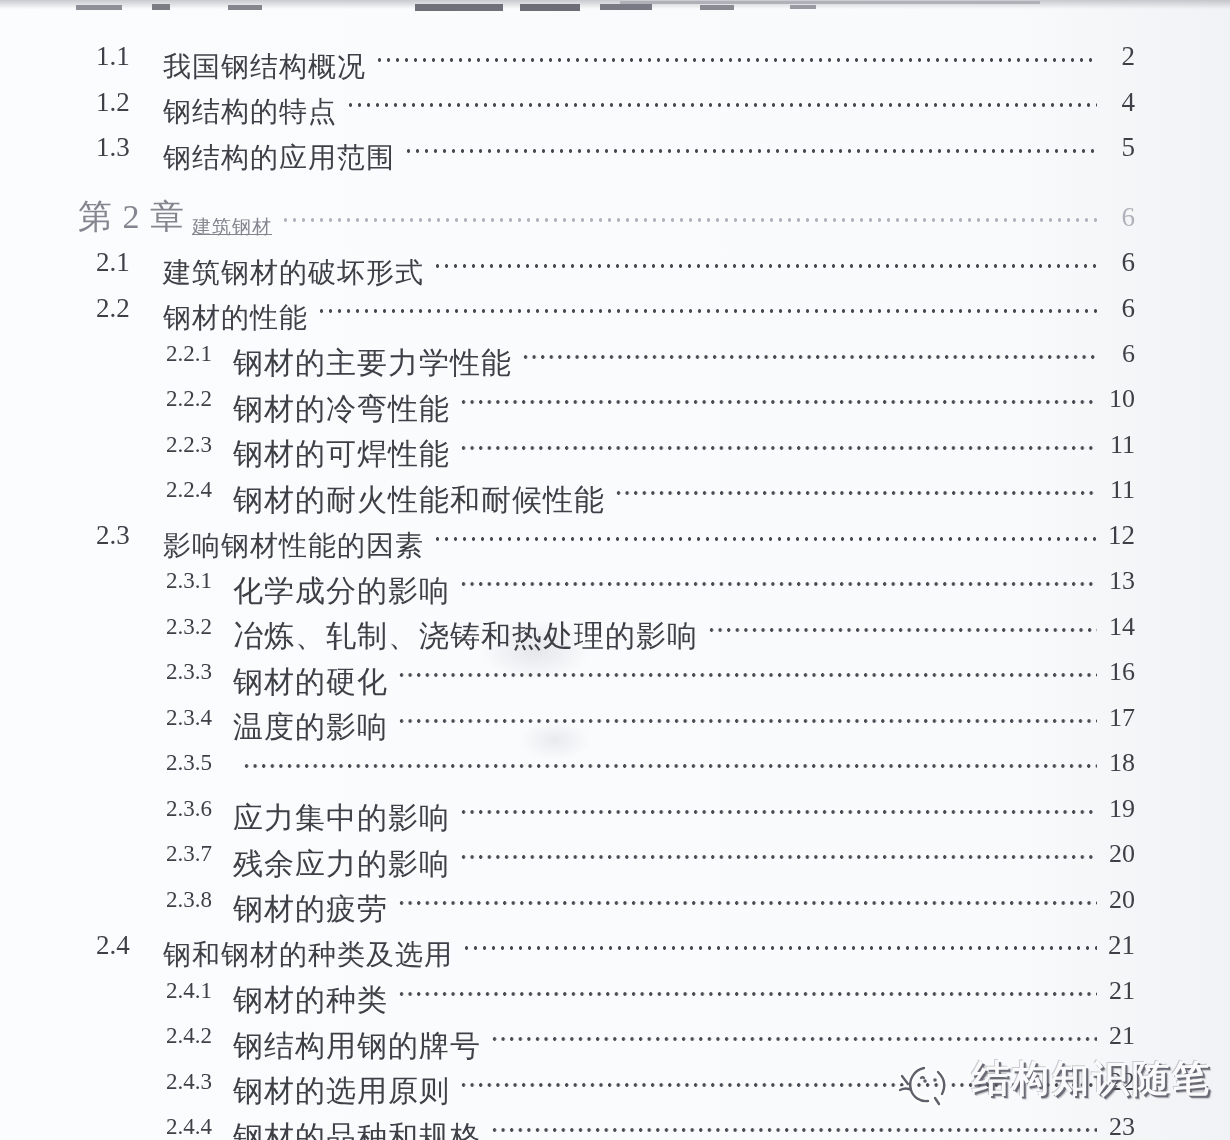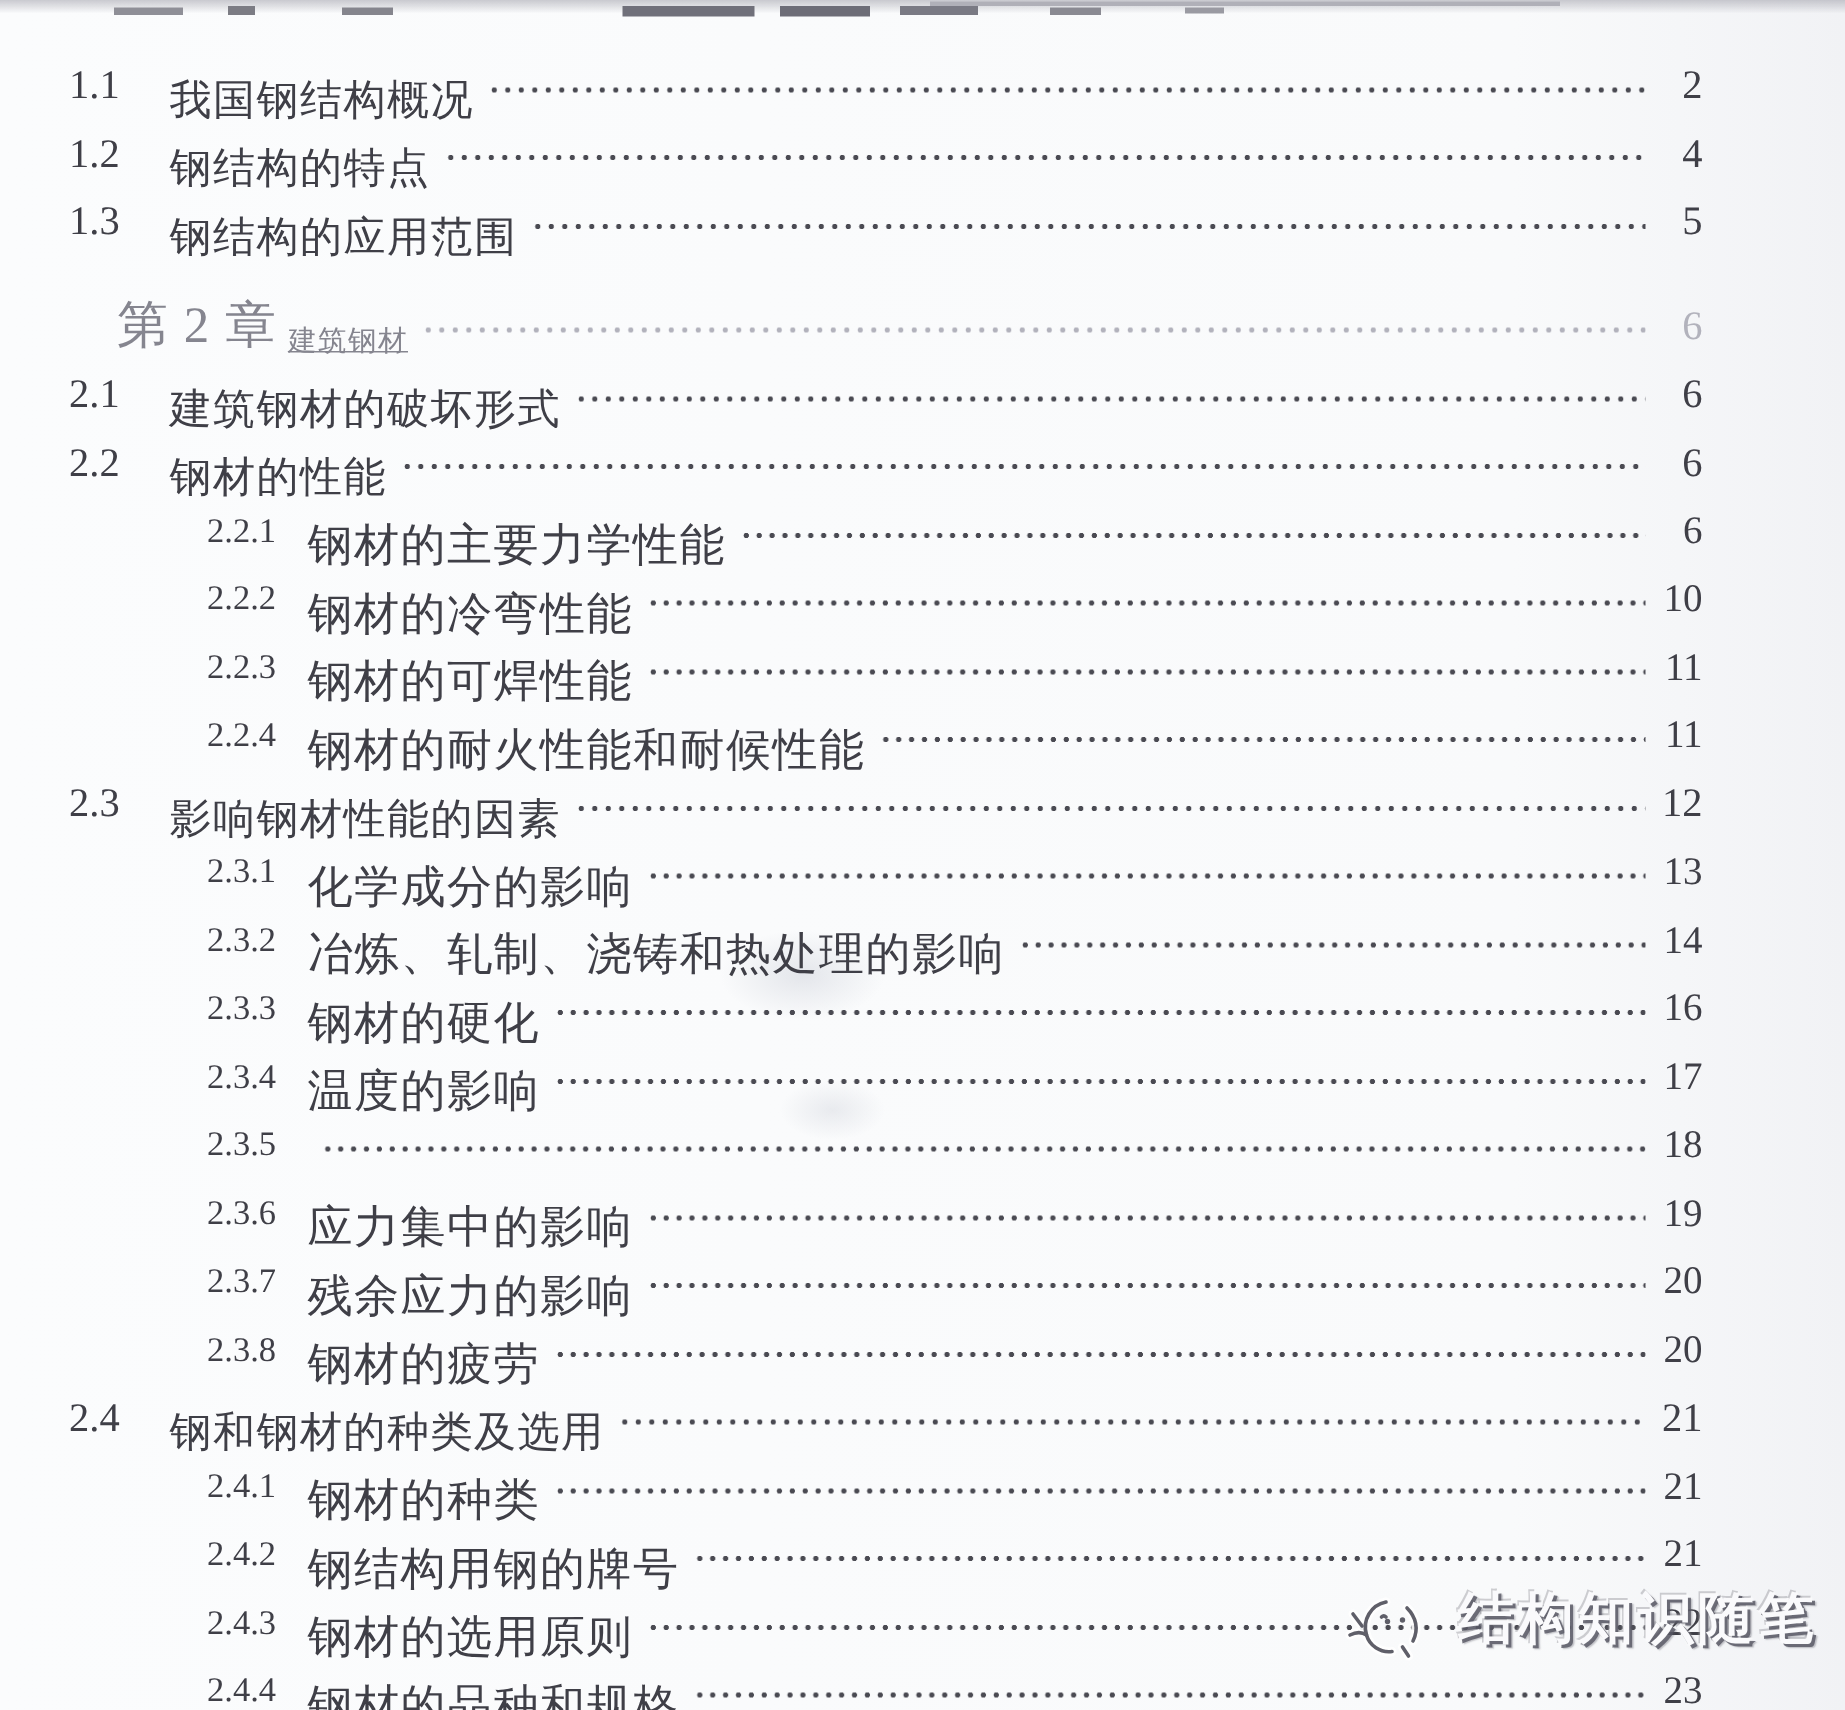--- a/index.html
+++ b/index.html
@@ -51,26 +51,26 @@
   }
   .row .pagenum{flex:none;min-width:34px;text-align:right;margin-left:4px;font-size:27px;}
 
   .level1{padding-left:78px;color:#85858f;}
   .level1 .num{width:114px;font-size:34px;letter-spacing:1px;}
   .level1 .title{font-size:19px;text-decoration:underline;}
   .level1 .dots{color:#b2b2bc;}
   .level1 .pagenum{color:#b2b2bc;}
   .level1.gap-before{margin-top:24px;}
 
-  .level2{padding-left:46px;}
+  .level2{padding-left:96px;}
   .level2 .num{width:67px;font-size:27px;}
   .level2 .title{font-size:28px;}
 
   .level3{padding-left:138px;}
-  .level3 .num{width:67px;font-size:23px;}
+  .level3 .num{width:67px;font-size:23px;margin-left:28px;}
   .level3 .title{font-size:30px;}
   .level3 .dots{background-size:8.6px 10px;}
   .level3 .pagenum{font-size:26px;}
 
   
   .watermark{
     position:absolute;right:18px;top:1054px;
     display:flex;gap:12px;
     pointer-events:none;
   }

